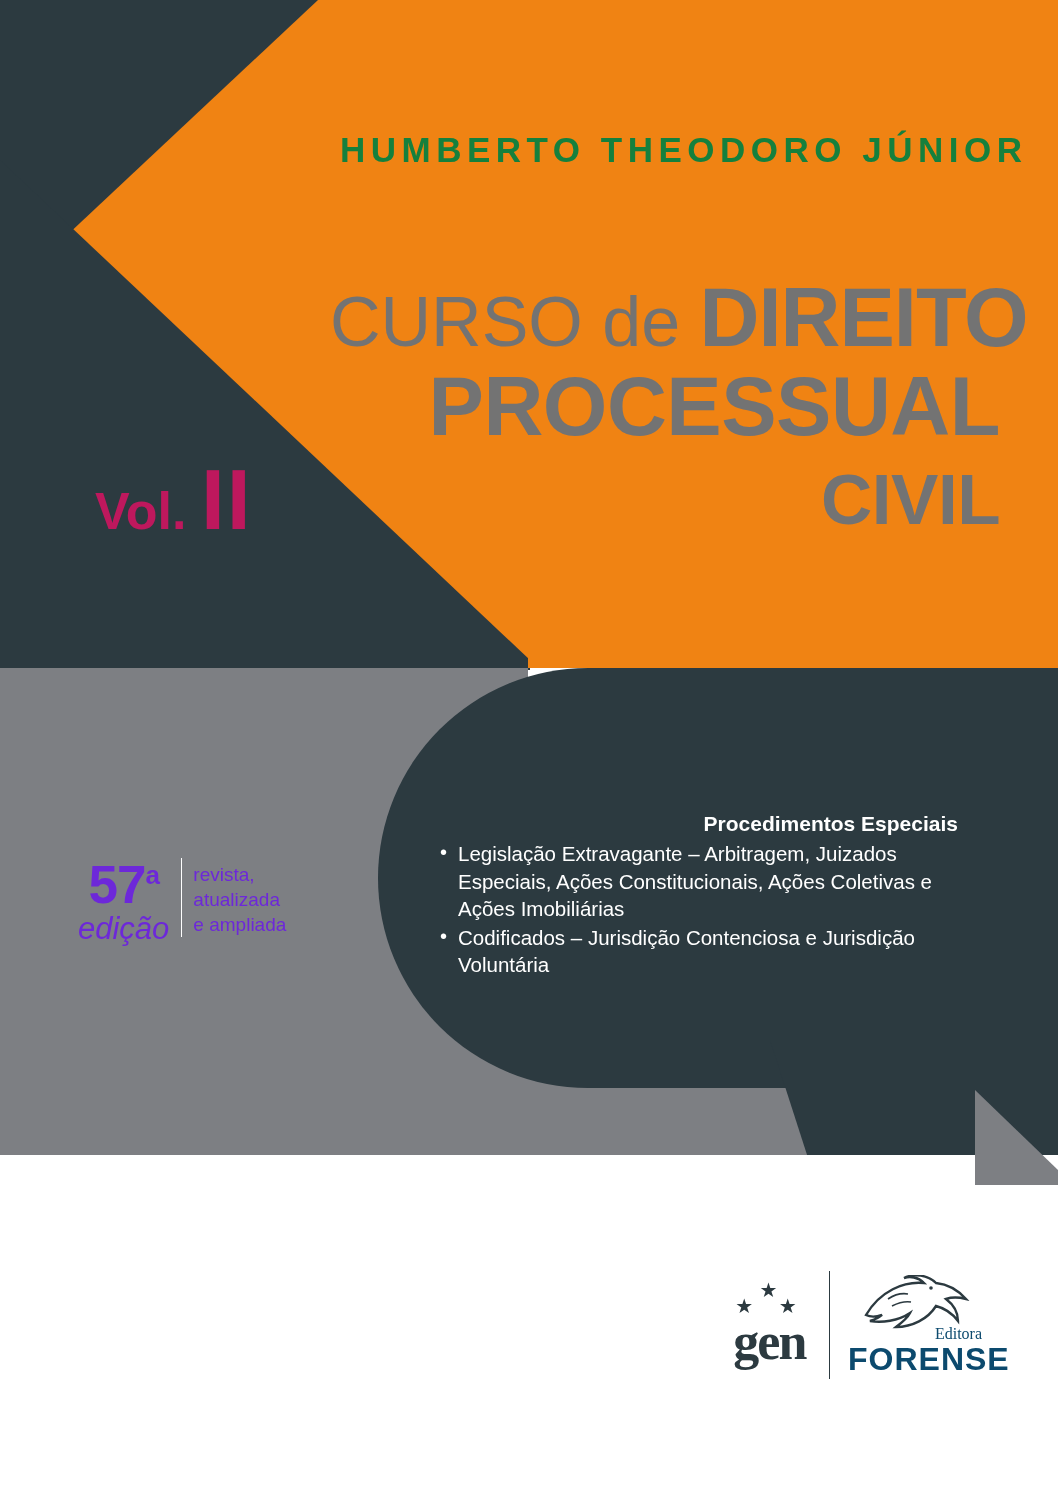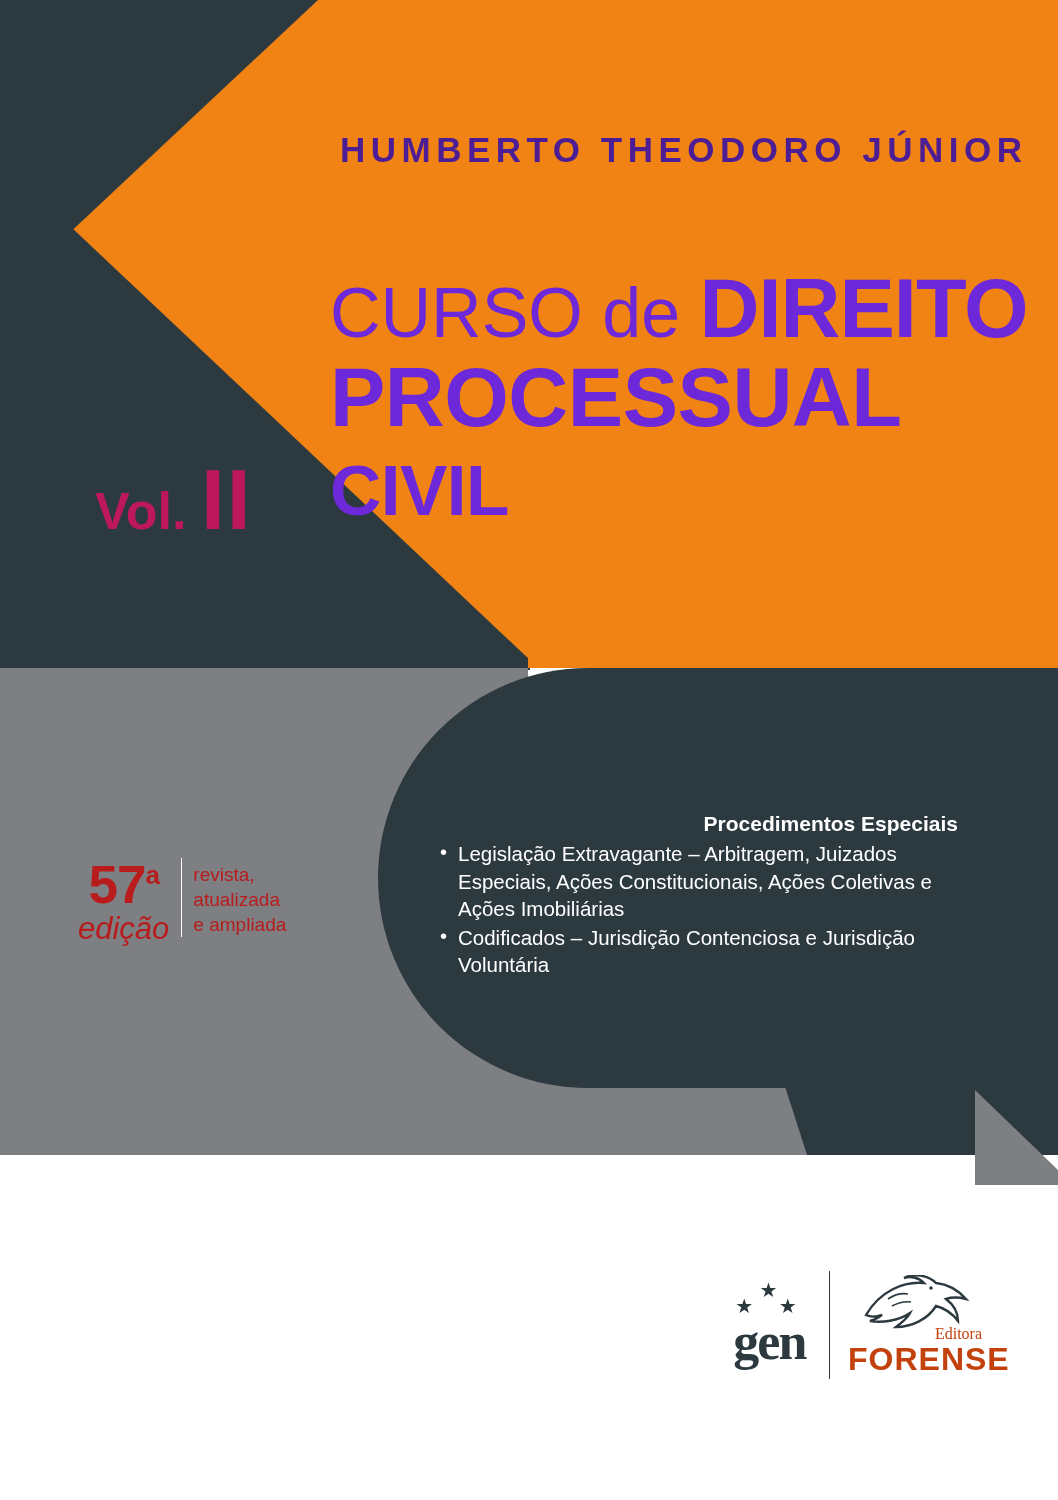--- a/index.html
+++ b/index.html
@@ -90,32 +90,33 @@
     background: #F08313;
     clip-path: polygon(528px 0, 1058px 0, 1058px 20px, 528px 20px);
   }
 
   
   .author {
     position: absolute;
     left: 340px; top: 130px;
     width: 660px;
     text-align: right;
-    color: #4c1d95;
+    color: #15803d;
     font-size: 35px;
     font-weight: bold;
     letter-spacing: 5.5px;
     white-space: nowrap;
   }
 
   .title-wrap {
     position: absolute;
-    left: 330px; top: 270px;
+    left: 330px; top: 279px;
     width: 670px;
-    color: #6d28d9;
+    text-align: right;
+    color: #737373;
   }
   .t-line1 {
     font-size: 70px;
     line-height: 78px;
     font-weight: 300;
     letter-spacing: 0px;
     white-space: nowrap;
   }
   .t-line1 .bold {
     font-weight: bold;
@@ -178,21 +179,21 @@
     left: 2px;
     top: -1px;
     font-size: 20px;
   }
 
   
   .edition {
     position: absolute;
     left: 78px; top: 858px;
     width: 250px;
-    color: #b91c1c;
+    color: #6d28d9;
     display: flex;
     align-items: flex-start;
   }
   .edition-left {
     text-align: center;
     line-height: 1;
     padding-right: 12px;
   }
   .ed-num {
     font-size: 53px;
@@ -249,21 +250,21 @@
     letter-spacing: -2px;
     margin-top: 2px;
   }
   .logo-div {
     width: 1.5px;
     height: 108px;
     background: #2C3A40;
     margin: 0 18px;
   }
   .forense {
-    color: #c2410c;
+    color: #0c4a6e;
     text-align: center;
     position: relative;
     width: 140px;
   }
   .dove {
     display: block;
     margin: 0 auto 0 auto;
   }
   .editora-word {
     font-family: "Liberation Serif", serif;

